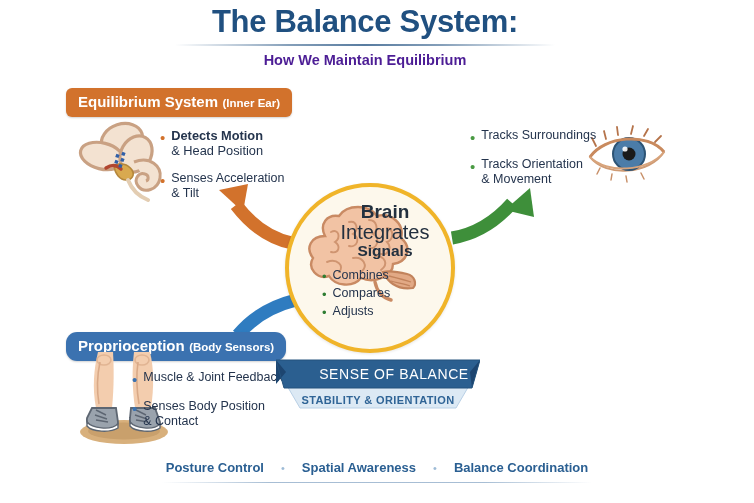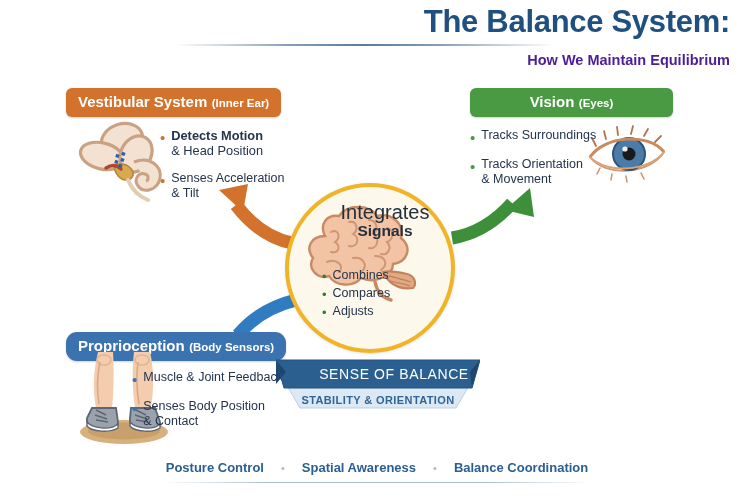--- a/index.html
+++ b/index.html
@@ -8,21 +8,21 @@
   body {
     font-family: "Liberation Sans", sans-serif;
     background:#ffffff;
     position:relative;
     overflow:hidden;
     color:#1f3a5f;
   }
   #stage { position:absolute; inset:0; width:754px; height:503px; }
 
   
-  .title-wrap { position:absolute; top:6px; left:0; width:730px; text-align:right; }
+  .title-wrap { position:absolute; top:6px; left:0; width:730px; text-align:center; }
   .main-title {
     font-size:31px; font-weight:bold; color:#205080;
     letter-spacing:-0.3px; line-height:1.05;
   }
   .title-rule {
     margin:5px auto 0; width:380px; height:2px;
     background:linear-gradient(to right, rgba(32,80,128,0) 0%, rgba(32,80,128,.55) 30%, rgba(32,80,128,.75) 50%, rgba(32,80,128,.55) 70%, rgba(32,80,128,0) 100%);
   }
   .sub-title { margin-top:6px; font-size:14.5px; color:#4c1d95; font-weight:600; }
 
@@ -119,21 +119,21 @@
       <path d="M505,210 L530,188 L534,217 Z" fill="#3e8f3a"></path>
     </g>
 
     <g>
       <path d="M296,300 C272,306 252,318 238,335" stroke="#2f7cc0" stroke-width="13" fill="none" stroke-linecap="butt"></path>
       <path d="M246,328 L221,348 L248,357 Z" fill="#2f7cc0"></path>
     </g>
   </svg>
 
   <div class="pill" id="pill-vest">
-    <span class="pname">Vestibular System</span>
+    <span class="pname">Equilibrium System</span>
     <span class="psub">(Inner Ear)</span>
   </div>
 
   <svg style="position:absolute;left:76px;top:114px;" width="92" height="88" viewBox="0 0 92 88">
     <g fill="none" stroke="#c9a183" stroke-width="3.2">
       <ellipse cx="46" cy="26" rx="21" ry="16" transform="rotate(-18 46 26)" fill="#f3e2d1"></ellipse>
       <ellipse cx="26" cy="42" rx="22" ry="13" transform="rotate(14 26 42)" fill="#f3e2d1"></ellipse>
       <ellipse cx="60" cy="40" rx="15" ry="19" transform="rotate(30 60 40)" fill="#f3e2d1"></ellipse>
     </g>
     <path d="M58,48 C74,42 86,52 84,64 C82,76 68,80 62,72 C57,65 63,58 69,60 C73,61 73,66 70,67" fill="#f3e2d1" stroke="#c9a183" stroke-width="3"></path>
@@ -159,24 +159,20 @@
     </div>
     <div class="bitem" style="margin-top:12px">
       <span class="bullet">•</span>
       <span class="btext">
         <span>Senses Acceleration</span><br>
         <span>&amp; Tilt</span>
       </span>
     </div>
   </div>
 
-  <div class="pill" id="pill-vis">
-    <span class="pname">Vision</span>
-    <span class="psub">(Eyes)</span>
-  </div>
 
   <svg style="position:absolute;left:586px;top:124px;" width="82" height="62" viewBox="0 0 82 62">
     <path d="M4,33 C18,12 62,8 78,28 C64,50 20,54 4,33 Z" fill="#ffffff" stroke="#cf9b74" stroke-width="2"></path>
     <circle cx="43" cy="30" r="16" fill="#4b7ca8"></circle>
     <circle cx="43" cy="30" r="16" fill="none" stroke="#2d5475" stroke-width="2"></circle>
     <circle cx="43" cy="30" r="6.5" fill="#1a1a1a"></circle>
     <circle cx="39" cy="25" r="2.6" fill="#ffffff" opacity=".9"></circle>
     <path d="M4,33 C18,12 62,8 78,28" stroke="#c98a5e" stroke-width="3" fill="none"></path>
     <path d="M10,22 L6,14 M20,15 L18,7 M32,11 L31,3 M45,10 L47,2 M58,12 L62,5 M69,18 L75,12" stroke="#b5734a" stroke-width="1.8" stroke-linecap="round"></path>
     <path d="M4,33 C20,50 62,48 78,28" stroke="#d8a47c" stroke-width="2" fill="none"></path>
@@ -214,20 +210,21 @@
     </g>
     <path d="M86,80 C92,92 102,98 116,96 C120,92 118,84 110,82 C102,80 94,78 86,80 Z" fill="#e2a985" stroke="#c2835c" stroke-width="2.2"></path>
     <g stroke="#c2835c" stroke-width="1.3" fill="none">
       <path d="M92,84 C100,86 108,88 114,90"></path>
       <path d="M94,89 C101,91 108,92 113,94"></path>
     </g>
     <path d="M78,90 C80,100 86,106 94,108" fill="none" stroke="#c98a63" stroke-width="3.4" stroke-linecap="round"></path>
   </svg>
 
   <div class="circle-title">
+    <div class="ct1">Brain</div>
     <div class="ct2">Integrates</div>
     <div class="ct3">Signals</div>
   </div>
 
   <div class="blist" id="circle-list">
     <div class="bitem">
       <span class="bullet">•</span>
       <span class="btext">Combines</span>
     </div>
     <div class="bitem">

